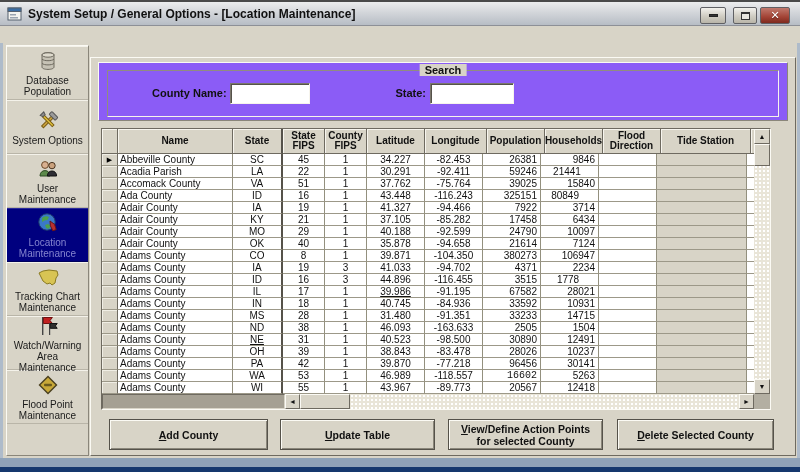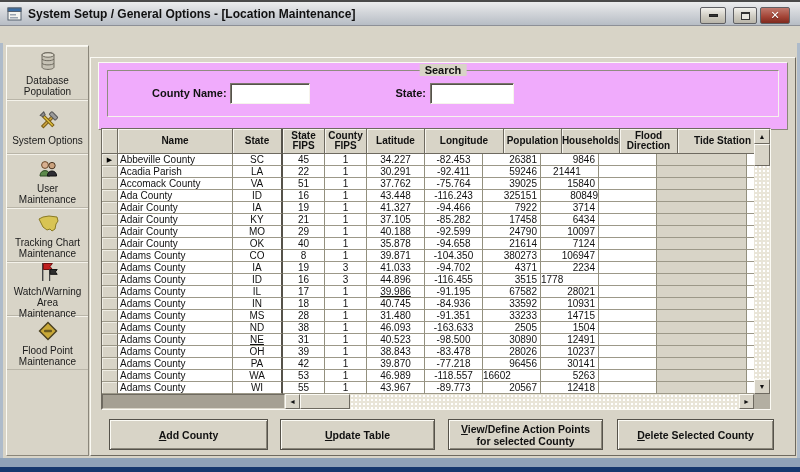--- a/index.html
+++ b/index.html
@@ -45,21 +45,21 @@
   .tabstrip{position:absolute;left:95px;top:38px;height:19px;display:flex;align-items:flex-end;z-index:6;}
   .tab{height:16px;background:#d8d4c7;border:1px solid #6e6a60;border-bottom:none;border-radius:3px 3px 0 0;
     font-size:10px;color:#111;padding:2px 7px 0 7px;margin-right:1px;box-shadow:inset 1px 1px 0 #f7f5ee;white-space:nowrap;}
   .tab.active{height:19px;font-weight:bold;padding:3px 6px 0 6px;margin-left:10px;position:relative;z-index:7;}
   .tab.active .tab-label{outline:1px dotted #333;padding:0 2px;}
 
   
   .content{position:absolute;left:90px;top:57px;width:706px;height:399px;background:#d8d4c7;
     border:1px solid;border-color:#fbfaf4 #6e6a60 #6e6a60 #fbfaf4;z-index:5;}
 
-  .search-panel{position:absolute;left:7px;top:4px;width:690px;height:68px;background:#f0abfc;
+  .search-panel{position:absolute;left:7px;top:4px;width:690px;height:59px;background:#8b5cf6;
     border:1px solid;border-color:#fbfaf4 #8a867a #8a867a #fbfaf4;}
   .groupbox{position:absolute;left:8px;top:7px;width:672px;height:47px;border:1px solid;
     border-color:#908c80 #f6f4ec #f6f4ec #908c80;border-radius:1px;}
   .group-legend{position:absolute;left:50%;top:-7px;transform:translateX(-50%);background:#d8d4c7;
     padding:0 5px;font-size:11px;font-weight:bold;color:#111;}
   .field-label{position:absolute;font-size:11px;font-weight:bold;color:#111;white-space:nowrap;}
   .field-input{position:absolute;height:21px;background:#fff;border:1px solid;border-color:#7a766c #f6f4ec #f6f4ec #7a766c;
     box-shadow:inset 1px 1px 0 #55524a;font-size:11px;padding:2px 3px;outline:none;}
 
   
@@ -165,20 +165,30 @@
         <span class="side-icon">
           <svg viewBox="0 0 24 24">
             <circle cx="9" cy="8" r="3.4" fill="#d8b090" stroke="#6a4a2a"></circle>
             <path d="M4 19c0-3.4 2.2-5.4 5-5.4s5 2 5 5.4z" fill="#5c8a4a" stroke="#2f4d24"></path>
             <circle cx="16" cy="8.6" r="3.2" fill="#caa27e" stroke="#4a3420"></circle>
             <path d="M11.4 19c0-3.2 2-5 4.6-5s4.6 1.9 4.6 5z" fill="#2e2e34" stroke="#111"></path>
           </svg>
         </span>
         <span class="side-label">User Maintenance</span>
       </div>
+      <div class="side-item selected">
+        <span class="side-icon">
+          <svg viewBox="0 0 24 24">
+            <circle cx="11" cy="11" r="8.2" fill="#3a78c8" stroke="#1d3e6e"></circle>
+            <path d="M6 7c2-2 5-2.4 7-1l-1.5 3-3 .6L6 11z M9 14l3-1 2.4 1.6-1.2 3.2-3-.6z" fill="#4ca04c"></path>
+            <path d="M14 10l4.6 3.4 1.6 5.2-3.4 1.2-2.4-5z" fill="#b83030" stroke="#6e1414"></path>
+          </svg>
+        </span>
+        <span class="side-label">Location Maintenance</span>
+      </div>
       <div class="side-item">
         <span class="side-icon">
           <svg viewBox="0 0 24 24">
             <path d="M3 8l4-2 6-1 8 1 1 4-2 3-1 5-3 2-2-2-3 1-4-3-2-4z" fill="#d8c454" stroke="#8a7a22"></path>
           </svg>
         </span>
         <span class="side-label">Tracking Chart Maintenance</span>
       </div>
       <div class="side-item">
         <span class="side-icon">
@@ -216,21 +226,21 @@
     </div>
 
     <div class="grid">
       <div class="grid-header">
           <div class="h-cell" style="width: 16px;"></div>
           <div class="h-cell" style="width: 115px;">Name</div>
           <div class="h-cell frozen-edge" style="width: 50px;">State</div>
           <div class="h-cell" style="width: 42px;">State FIPS</div>
           <div class="h-cell" style="width: 42px;">County FIPS</div>
           <div class="h-cell" style="width: 58px;">Latitude</div>
-          <div class="h-cell" style="width: 79px;">Longitude</div>
+          <div class="h-cell" style="width: 62px;">Longitude</div>
           <div class="h-cell" style="width: 58px;">Population</div>
           <div class="h-cell" style="width: 58px;">Households</div>
           <div class="h-cell" style="width: 58px;">Flood Direction</div>
           <div class="h-cell" style="width: 90px;">Tide Station</div>
           <div class="h-cell" style="width: 18px;">E</div>
         </div>
       <div class="grid-body">
           <div class="grid-row">
             <div class="g-cell sel" style="width: 16px;">▶</div>
             <div class="g-cell" style="width: 115px; text-align: left; padding-left: 2px;">Abbeville County</div>
@@ -275,21 +285,21 @@
           </div>
           <div class="grid-row">
             <div class="g-cell sel" style="width: 16px;"></div>
             <div class="g-cell" style="width: 115px; text-align: left; padding-left: 2px;">Ada County</div>
             <div class="g-cell frozen-edge" style="width: 50px; text-align: center;">ID</div>
             <div class="g-cell" style="width: 42px; text-align: center;">16</div>
             <div class="g-cell" style="width: 42px; text-align: center;">1</div>
             <div class="g-cell" style="width: 58px; text-align: center;">43.448</div>
             <div class="g-cell" style="width: 58px; text-align: center;">-116.243</div>
             <div class="g-cell" style="width: 58px; text-align: right; padding-right: 3px;">325151</div>
-            <div class="g-cell" style="width: 58px; text-align: right; padding-right: 0;">80849</div>
+            <div class="g-cell" style="width: 58px; text-align: right; padding-right: 19px;">80849</div>
             <div class="g-cell" style="width: 58px; text-align: left; padding-left: 2px;"></div>
             <div class="g-cell gray" style="width: 90px; text-align: left; padding-left: 2px;"></div>
             <div class="g-cell" style="width: 18px; text-align: left; padding-left: 2px;"></div>
           </div>
           <div class="grid-row">
             <div class="g-cell sel" style="width: 16px;"></div>
             <div class="g-cell" style="width: 115px; text-align: left; padding-left: 2px;">Adair County</div>
             <div class="g-cell frozen-edge" style="width: 50px; text-align: center;">IA</div>
             <div class="g-cell" style="width: 42px; text-align: center;">19</div>
             <div class="g-cell" style="width: 42px; text-align: center;">1</div>
@@ -373,21 +383,21 @@
           </div>
           <div class="grid-row">
             <div class="g-cell sel" style="width: 16px;"></div>
             <div class="g-cell" style="width: 115px; text-align: left; padding-left: 2px;">Adams County</div>
             <div class="g-cell frozen-edge" style="width: 50px; text-align: center;">ID</div>
             <div class="g-cell" style="width: 42px; text-align: center;">16</div>
             <div class="g-cell" style="width: 42px; text-align: center;">3</div>
             <div class="g-cell" style="width: 58px; text-align: center;">44.896</div>
             <div class="g-cell" style="width: 58px; text-align: center;">-116.455</div>
             <div class="g-cell" style="width: 58px; text-align: right; padding-right: 3px;">3515</div>
-            <div class="g-cell" style="width: 58px; text-align: left; padding-right: 3px;">1778</div>
+            <div class="g-cell" style="width: 58px; text-align: center; padding-right: 3px;">1778</div>
             <div class="g-cell" style="width: 58px; text-align: left; padding-left: 2px;"></div>
             <div class="g-cell gray" style="width: 90px; text-align: left; padding-left: 2px;"></div>
             <div class="g-cell" style="width: 18px; text-align: left; padding-left: 2px;"></div>
           </div>
           <div class="grid-row">
             <div class="g-cell sel" style="width: 16px;"></div>
             <div class="g-cell" style="width: 115px; text-align: left; padding-left: 2px;">Adams County</div>
             <div class="g-cell frozen-edge" style="width: 50px; text-align: center;">IL</div>
             <div class="g-cell" style="width: 42px; text-align: center;">17</div>
             <div class="g-cell" style="width: 42px; text-align: center;">1</div>
@@ -484,21 +494,21 @@
             <div class="g-cell" style="width: 18px; text-align: left; padding-left: 2px;"></div>
           </div>
           <div class="grid-row">
             <div class="g-cell sel" style="width: 16px;"></div>
             <div class="g-cell" style="width: 115px; text-align: left; padding-left: 2px;">Adams County</div>
             <div class="g-cell frozen-edge" style="width: 50px; text-align: center;">WA</div>
             <div class="g-cell" style="width: 42px; text-align: center;">53</div>
             <div class="g-cell" style="width: 42px; text-align: center;">1</div>
             <div class="g-cell" style="width: 58px; text-align: center;">46.989</div>
             <div class="g-cell" style="width: 58px; text-align: center;">-118.557</div>
-            <div class="g-cell" style="width: 58px; padding-right: 3px;">16602</div>
+            <div class="g-cell" style="width: 58px; text-align: right; padding-right: 3px; font-family: Liberation Mono, monospace;">16602</div>
             <div class="g-cell" style="width: 58px; text-align: right; padding-right: 3px;">5263</div>
             <div class="g-cell" style="width: 58px; text-align: left; padding-left: 2px;"></div>
             <div class="g-cell gray" style="width: 90px; text-align: left; padding-left: 2px;"></div>
             <div class="g-cell" style="width: 18px; text-align: left; padding-left: 2px;"></div>
           </div>
           <div class="grid-row">
             <div class="g-cell sel" style="width: 16px;"></div>
             <div class="g-cell" style="width: 115px; text-align: left; padding-left: 2px;">Adams County</div>
             <div class="g-cell frozen-edge" style="width: 50px; text-align: center;">WI</div>
             <div class="g-cell" style="width: 42px; text-align: center;">55</div>

